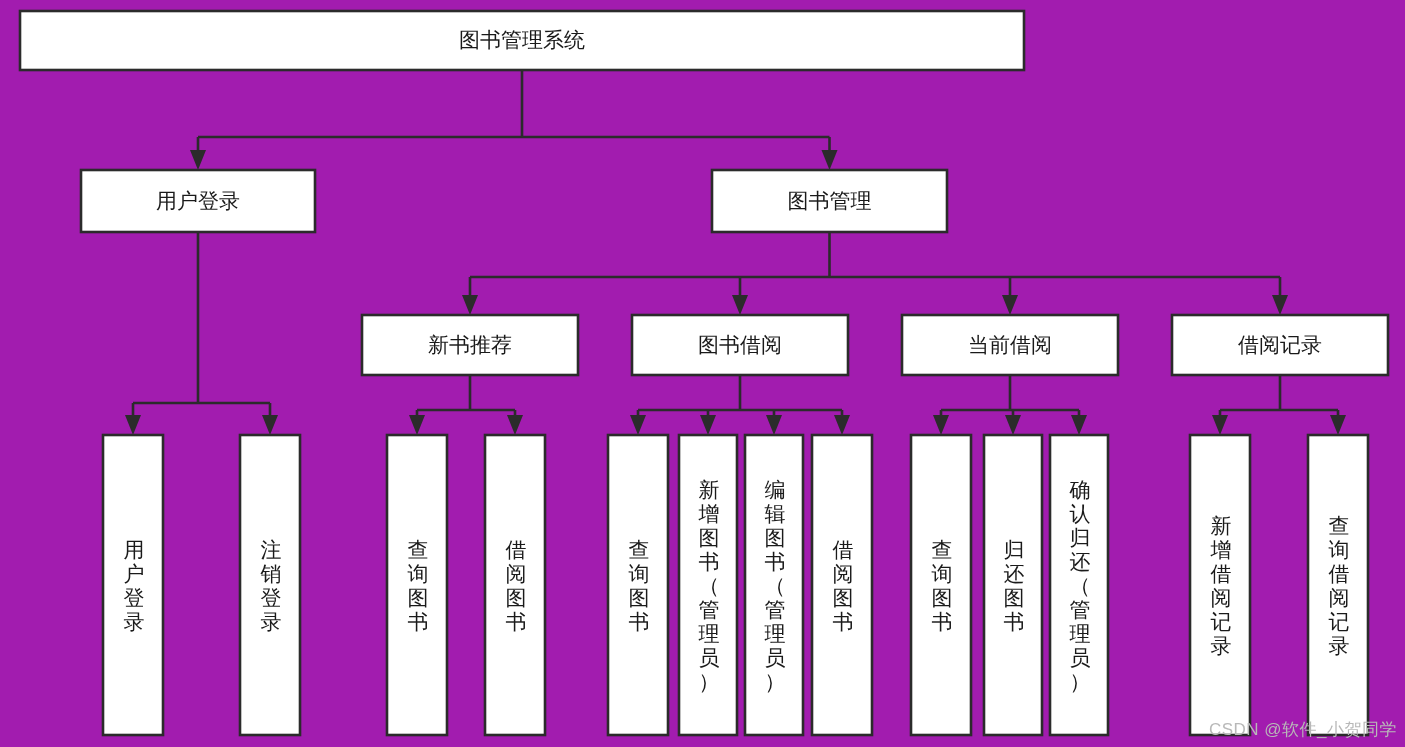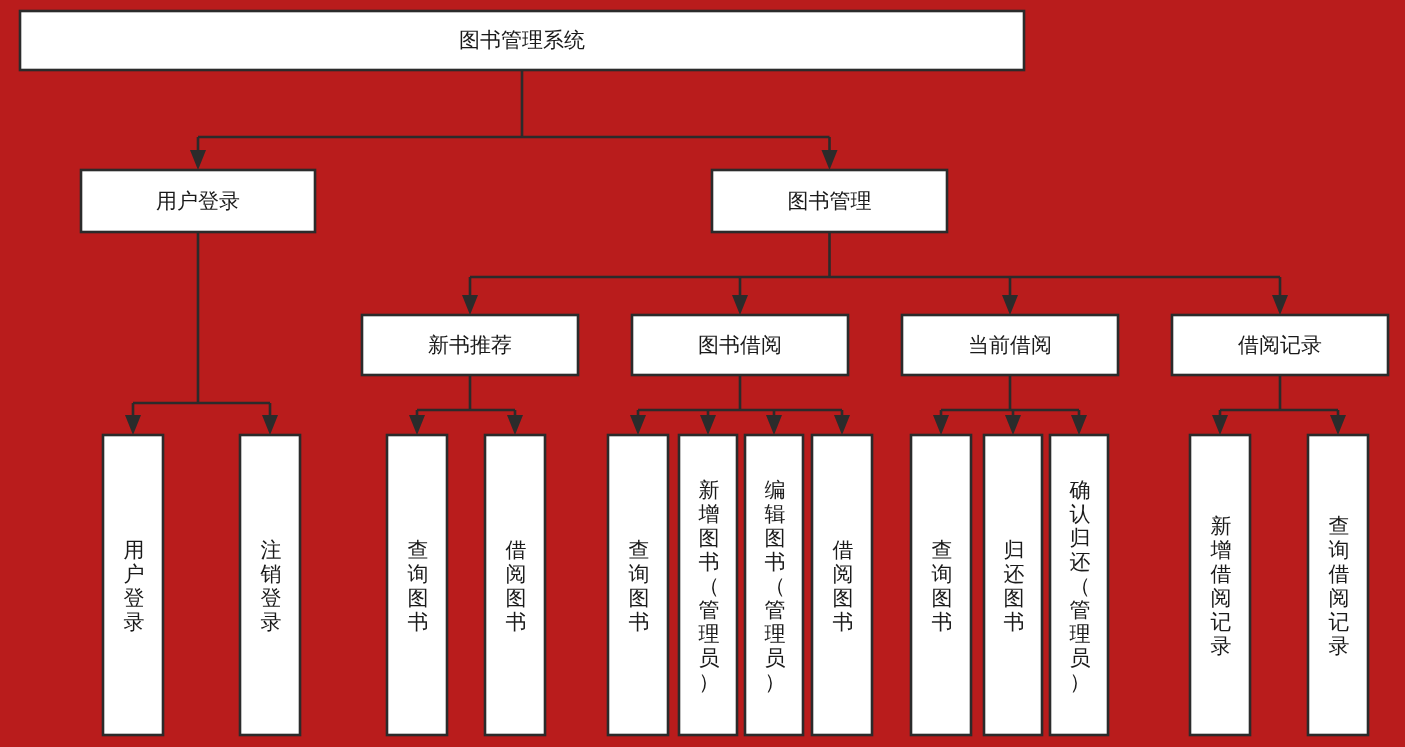--- a/index.html
+++ b/index.html
@@ -1,18 +1,18 @@
 <!DOCTYPE html>
 <html><head>
 <meta charset="utf-8">
 <style>
   html,body{margin:0;padding:0;background:#ffffff;}
   body{width:1405px;height:747px;overflow:hidden;
        font-family:"Liberation Sans","DejaVu Sans",sans-serif;}
-  #diagram-root{position:relative;width:1405px;height:747px;background:#b91c1c;}
+  #diagram-root{position:relative;width:1405px;height:747px;background:#a21caf;}
   svg{position:absolute;left:0;top:0;}
   .node-box{fill:#ffffff;stroke:#2b2b2b;stroke-width:2.6;}
   .edge{stroke:#2b2b2b;stroke-width:2.6;fill:none;}
   .arrow-head{fill:#2b2b2b;stroke:none;}
   .node-label{font-family:"Liberation Sans","DejaVu Sans",sans-serif;
                fill:#1a1a1a;font-size:21px;text-anchor:middle;
                dominant-baseline:middle;}
   .node-label-v{font-family:"Liberation Sans","DejaVu Sans",sans-serif;
                fill:#1a1a1a;font-size:21px;text-anchor:middle;}
   .watermark{position:absolute;right:8px;bottom:6px;font-size:17px;
@@ -154,13 +154,14 @@
         <g>
           <rect x="1190" y="435" width="60" height="300" class="node-box"></rect>
           <text x="1221" y="533" class="node-label-v"><tspan x="1221" dy="0">新</tspan><tspan x="1221" dy="24">增</tspan><tspan x="1221" dy="24">借</tspan><tspan x="1221" dy="24">阅</tspan><tspan x="1221" dy="24">记</tspan><tspan x="1221" dy="24">录</tspan></text>
         </g>
         <g>
           <rect x="1308" y="435" width="60" height="300" class="node-box"></rect>
           <text x="1339" y="533" class="node-label-v"><tspan x="1339" dy="0">查</tspan><tspan x="1339" dy="24">询</tspan><tspan x="1339" dy="24">借</tspan><tspan x="1339" dy="24">阅</tspan><tspan x="1339" dy="24">记</tspan><tspan x="1339" dy="24">录</tspan></text>
         </g>
       </g>
     </svg>
+  <div class="watermark">CSDN @软件_小贺同学</div>
 </div>
 
 </body></html>

